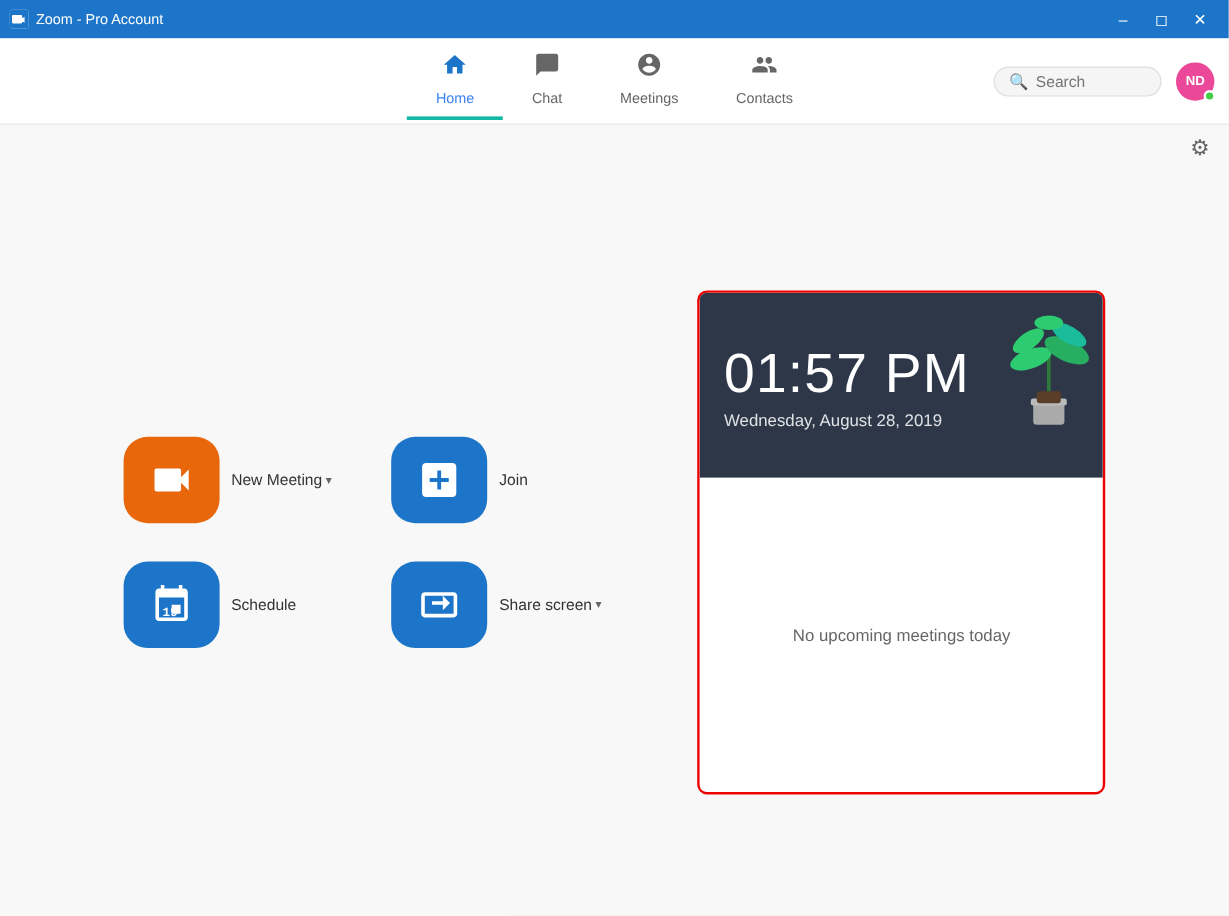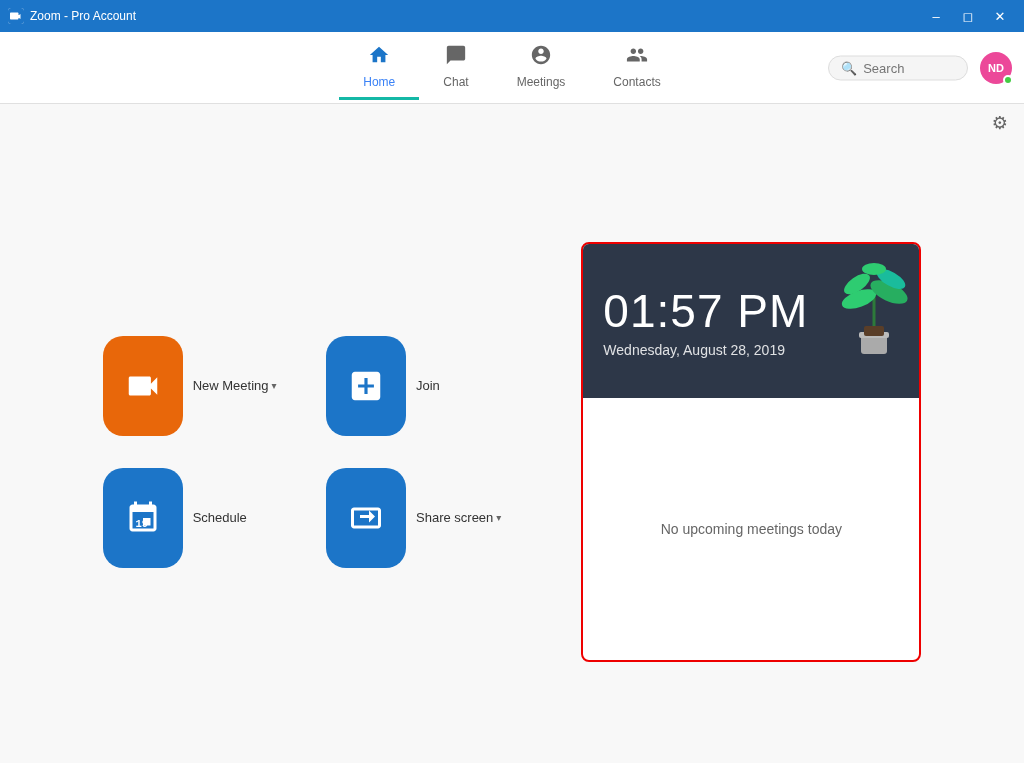--- a/index.html
+++ b/index.html
@@ -181,21 +181,21 @@
     }
     .action-item {
       display: flex;
       flex-direction: row;
       align-items: center;
       gap: 10px;
       cursor: pointer;
     }
     .action-btn {
       width: 80px;
-      height: 100px;
+      height: 72px;
       border-radius: 20px;
       display: flex;
       align-items: center;
       justify-content: center;
       font-size: 32px;
       color: white;
       cursor: pointer;
       transition: opacity 0.2s;
       font-family: Liberation Mono, monospace;
     }

